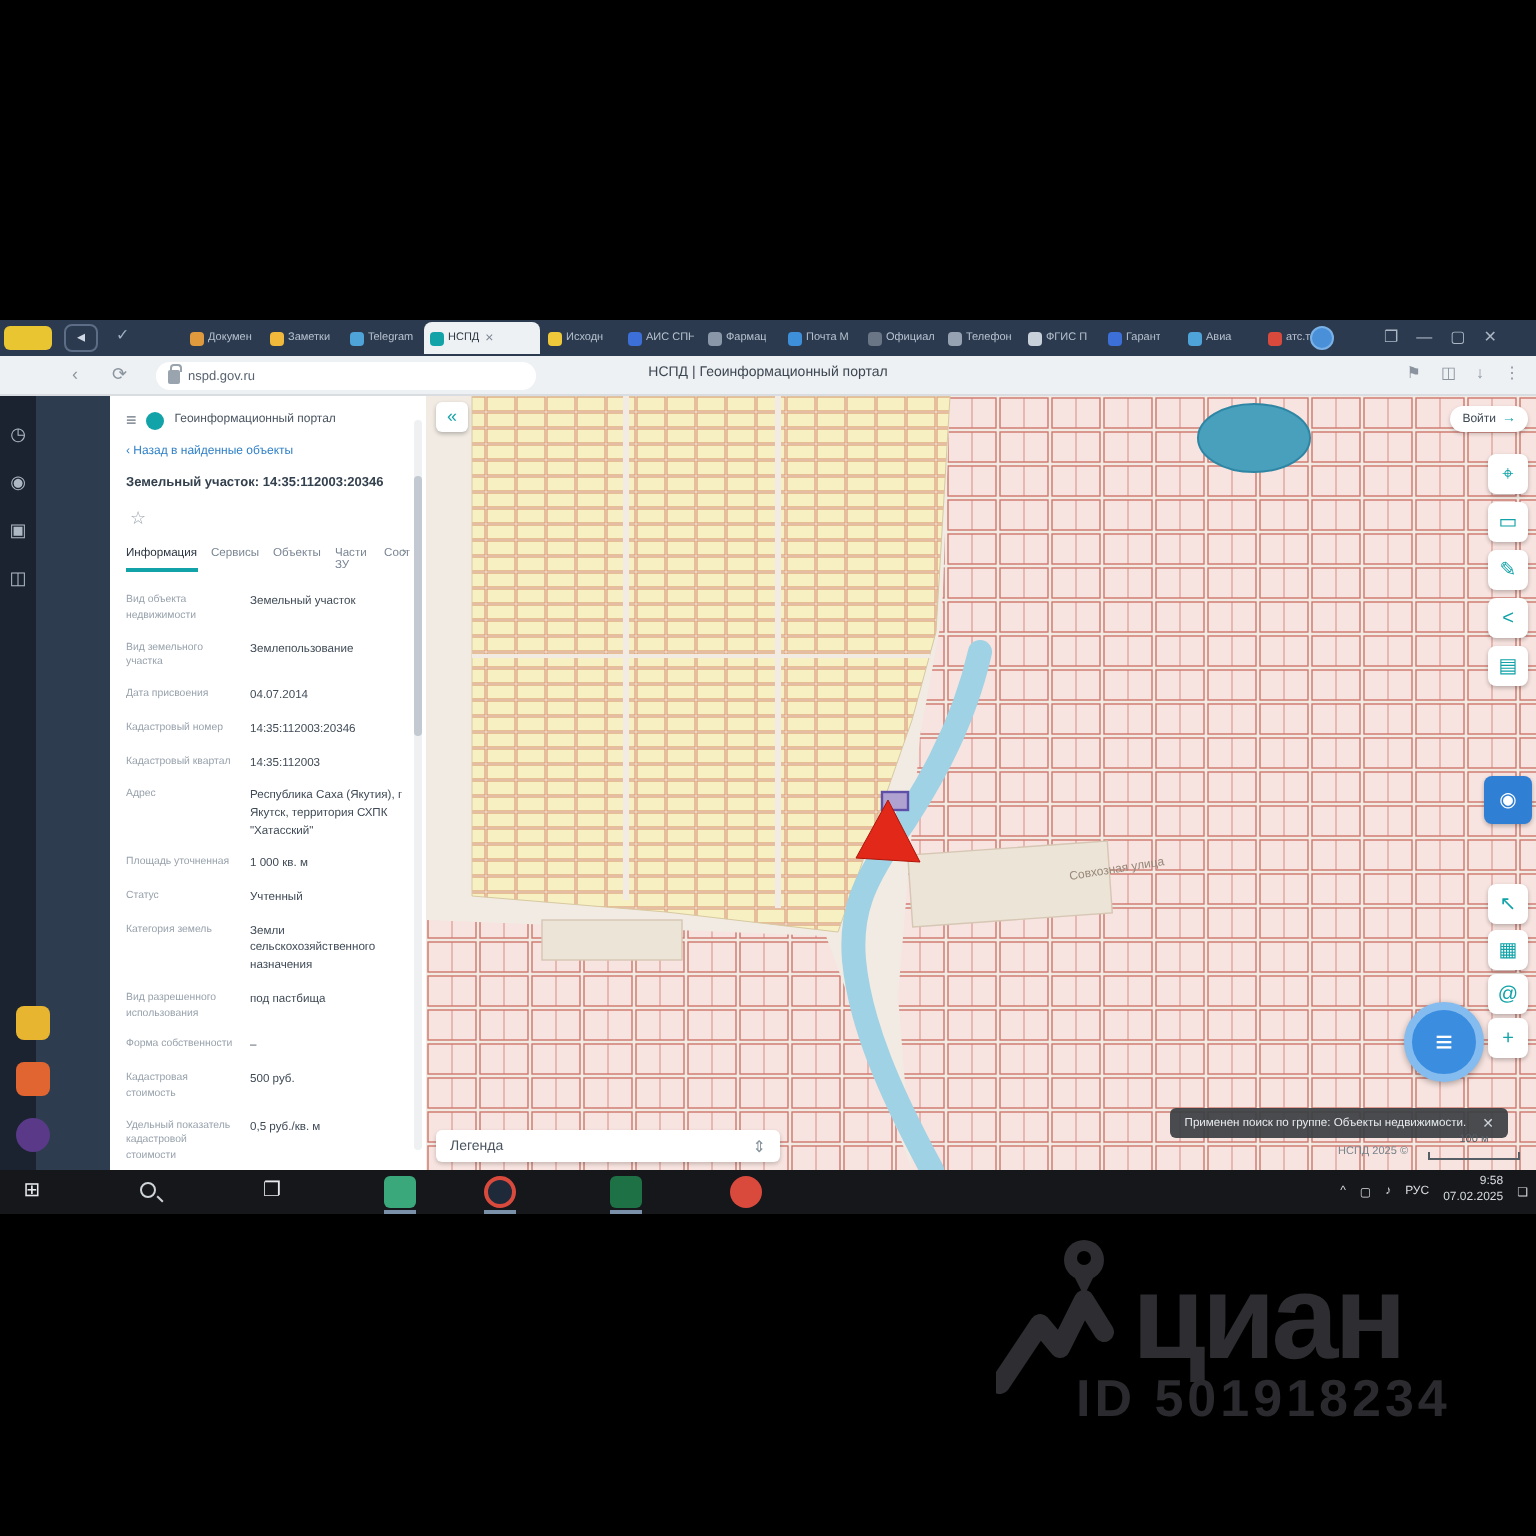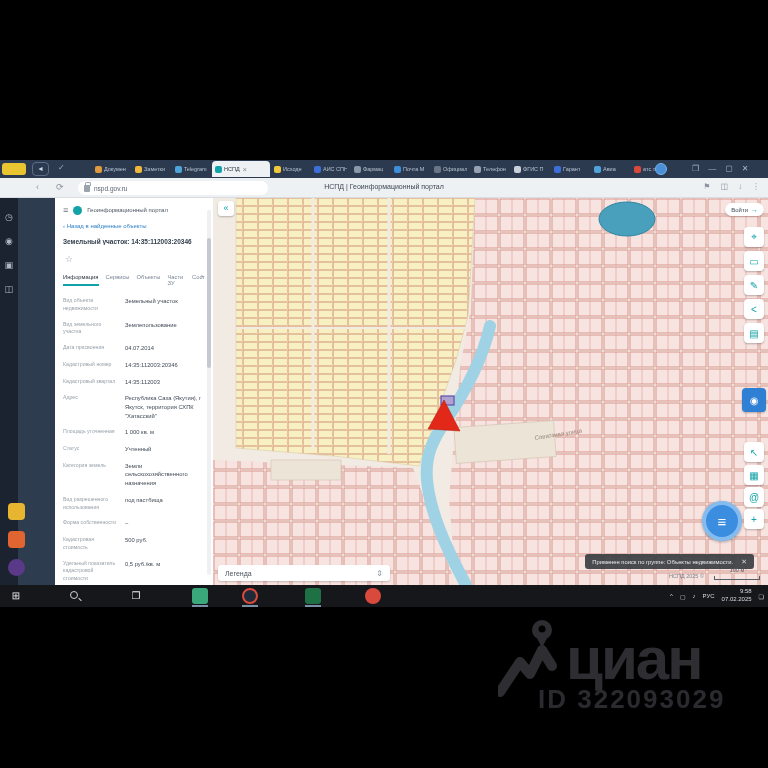--- a/index.html
+++ b/index.html
@@ -442,16 +442,16 @@
   </div>
 
   <div class="abs wm">
     <svg width="62" height="80" viewBox="0 0 62 80">
       <path d="M2,74 L22,44 L32,56 L44,32 L54,48" fill="none" stroke="#2e2e32" stroke-width="10" stroke-linecap="round" stroke-linejoin="round"></path>
       <circle cx="44" cy="12" r="10" fill="#2e2e32"></circle>
       <circle cx="44" cy="11" r="3.5" fill="#000"></circle>
       <polygon points="38,18 50,18 44,30" fill="#2e2e32"></polygon>
     </svg>
     <div class="wm-brand">циан</div>
-    <div class="wm-id">ID 322093029</div>
+    <div class="wm-id">ID 501918234</div>
   </div>
 
 </div>
 
 </body></html>

